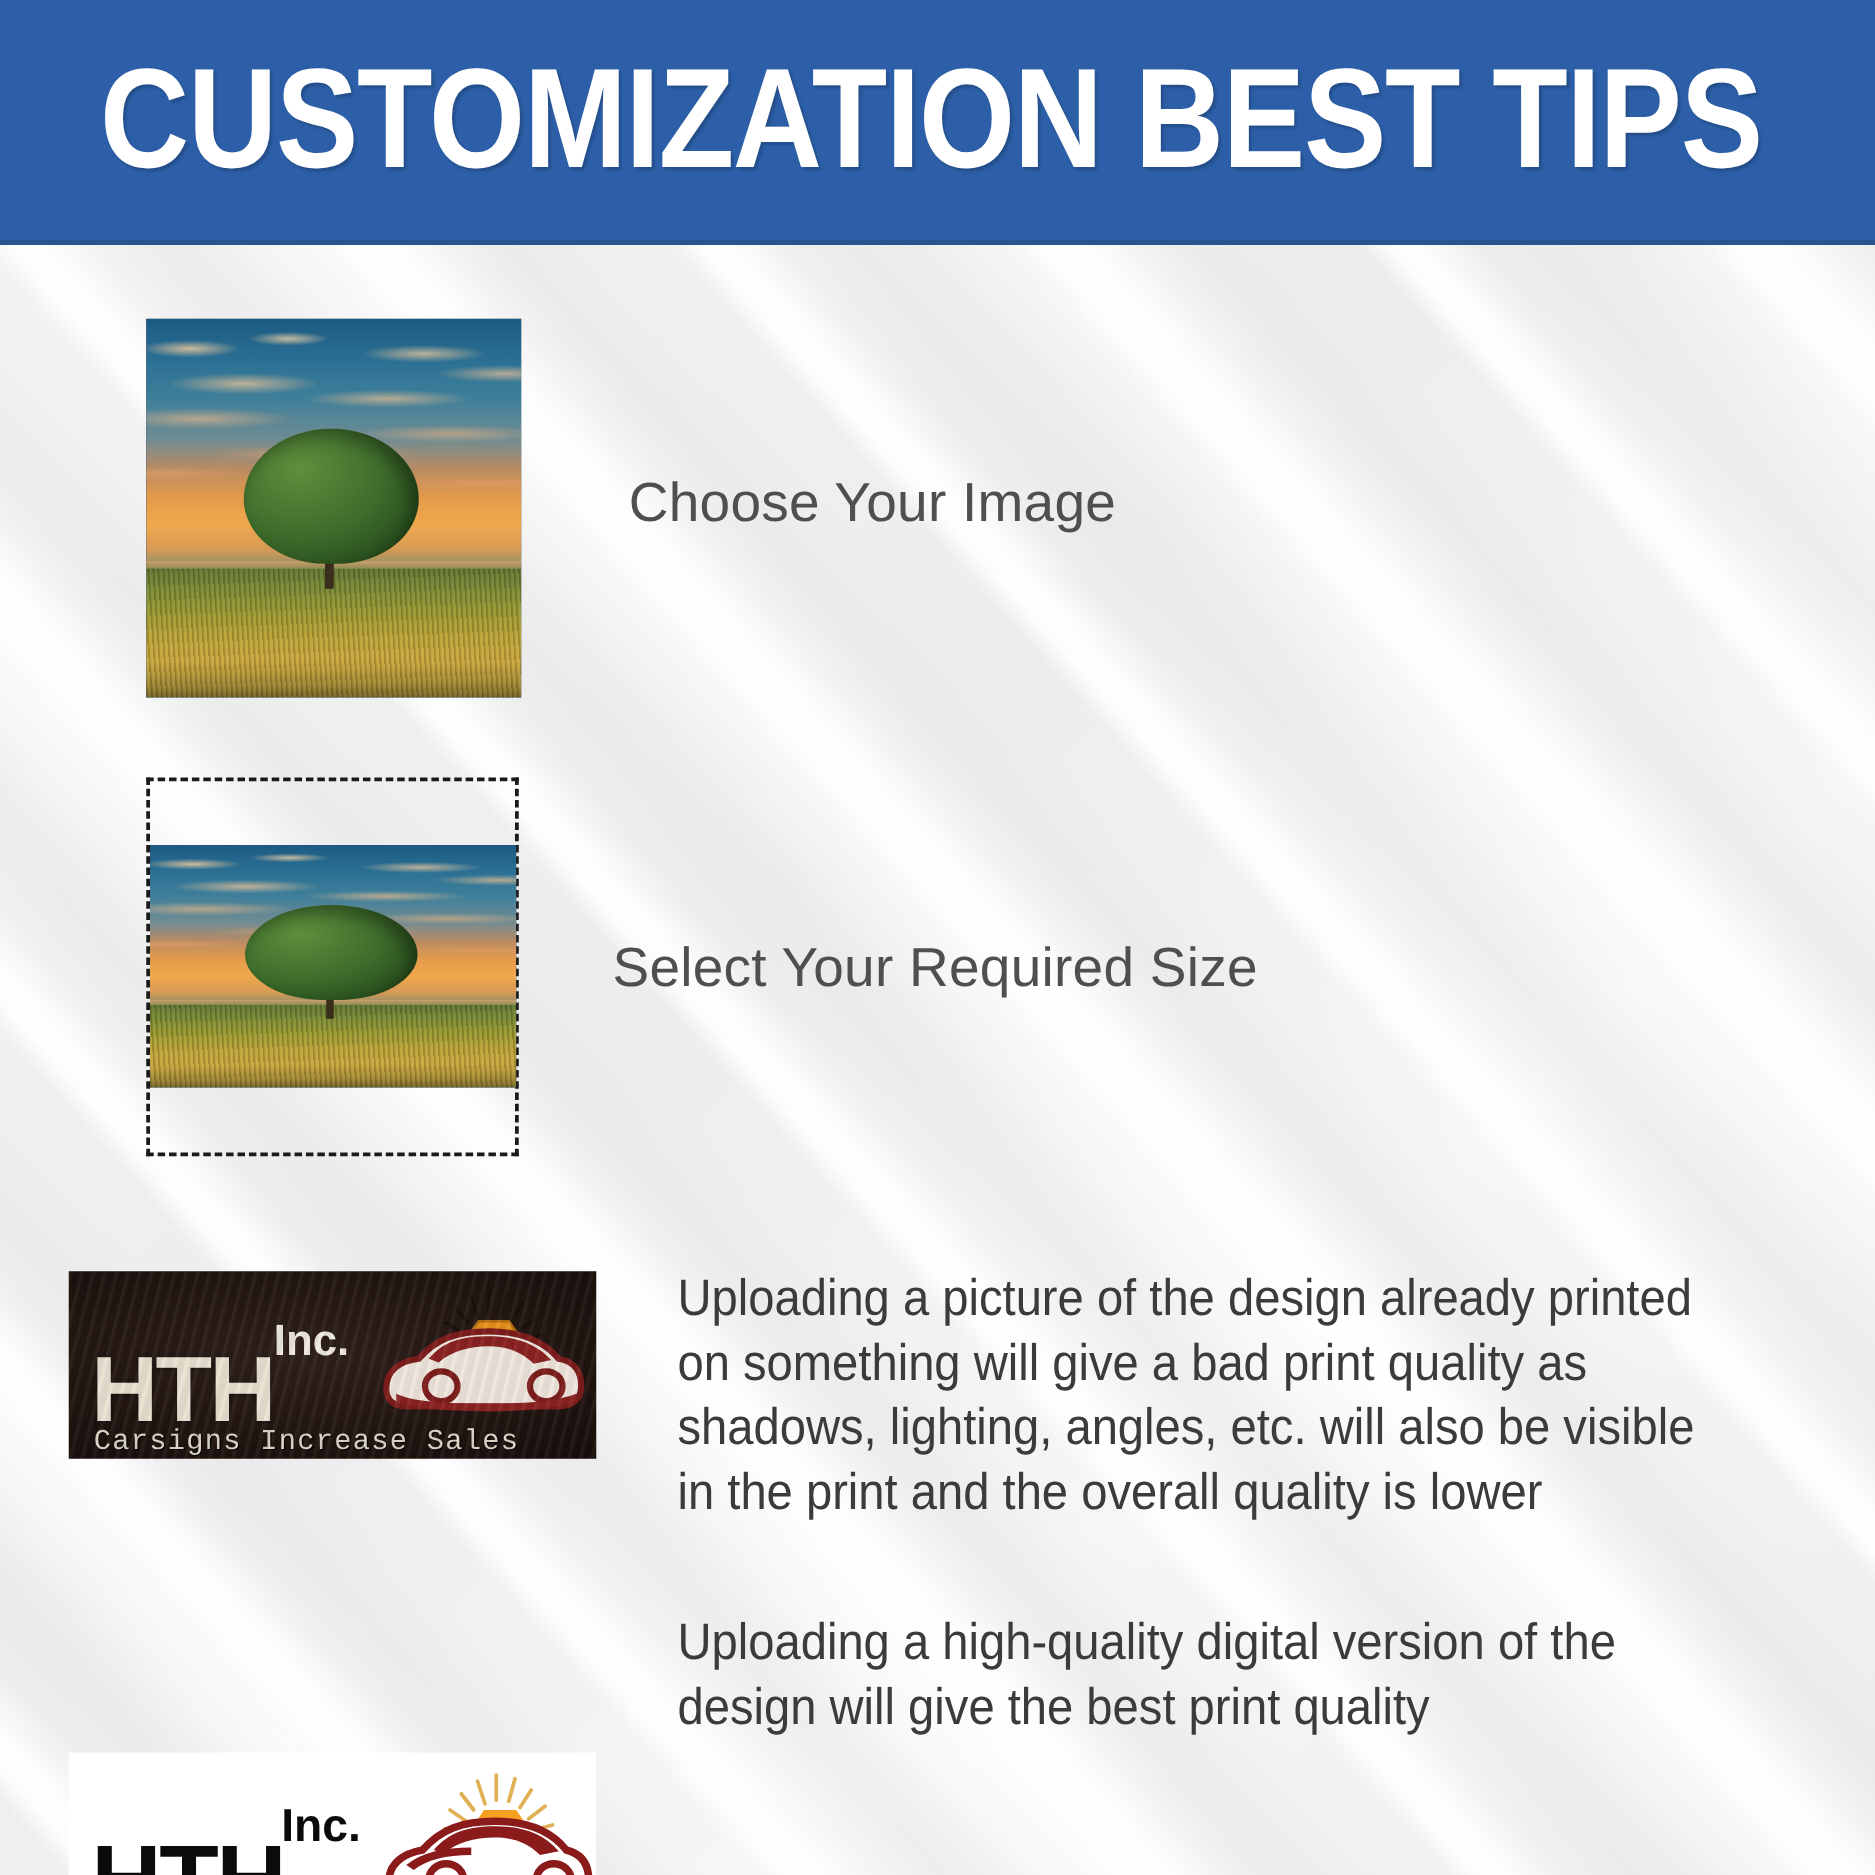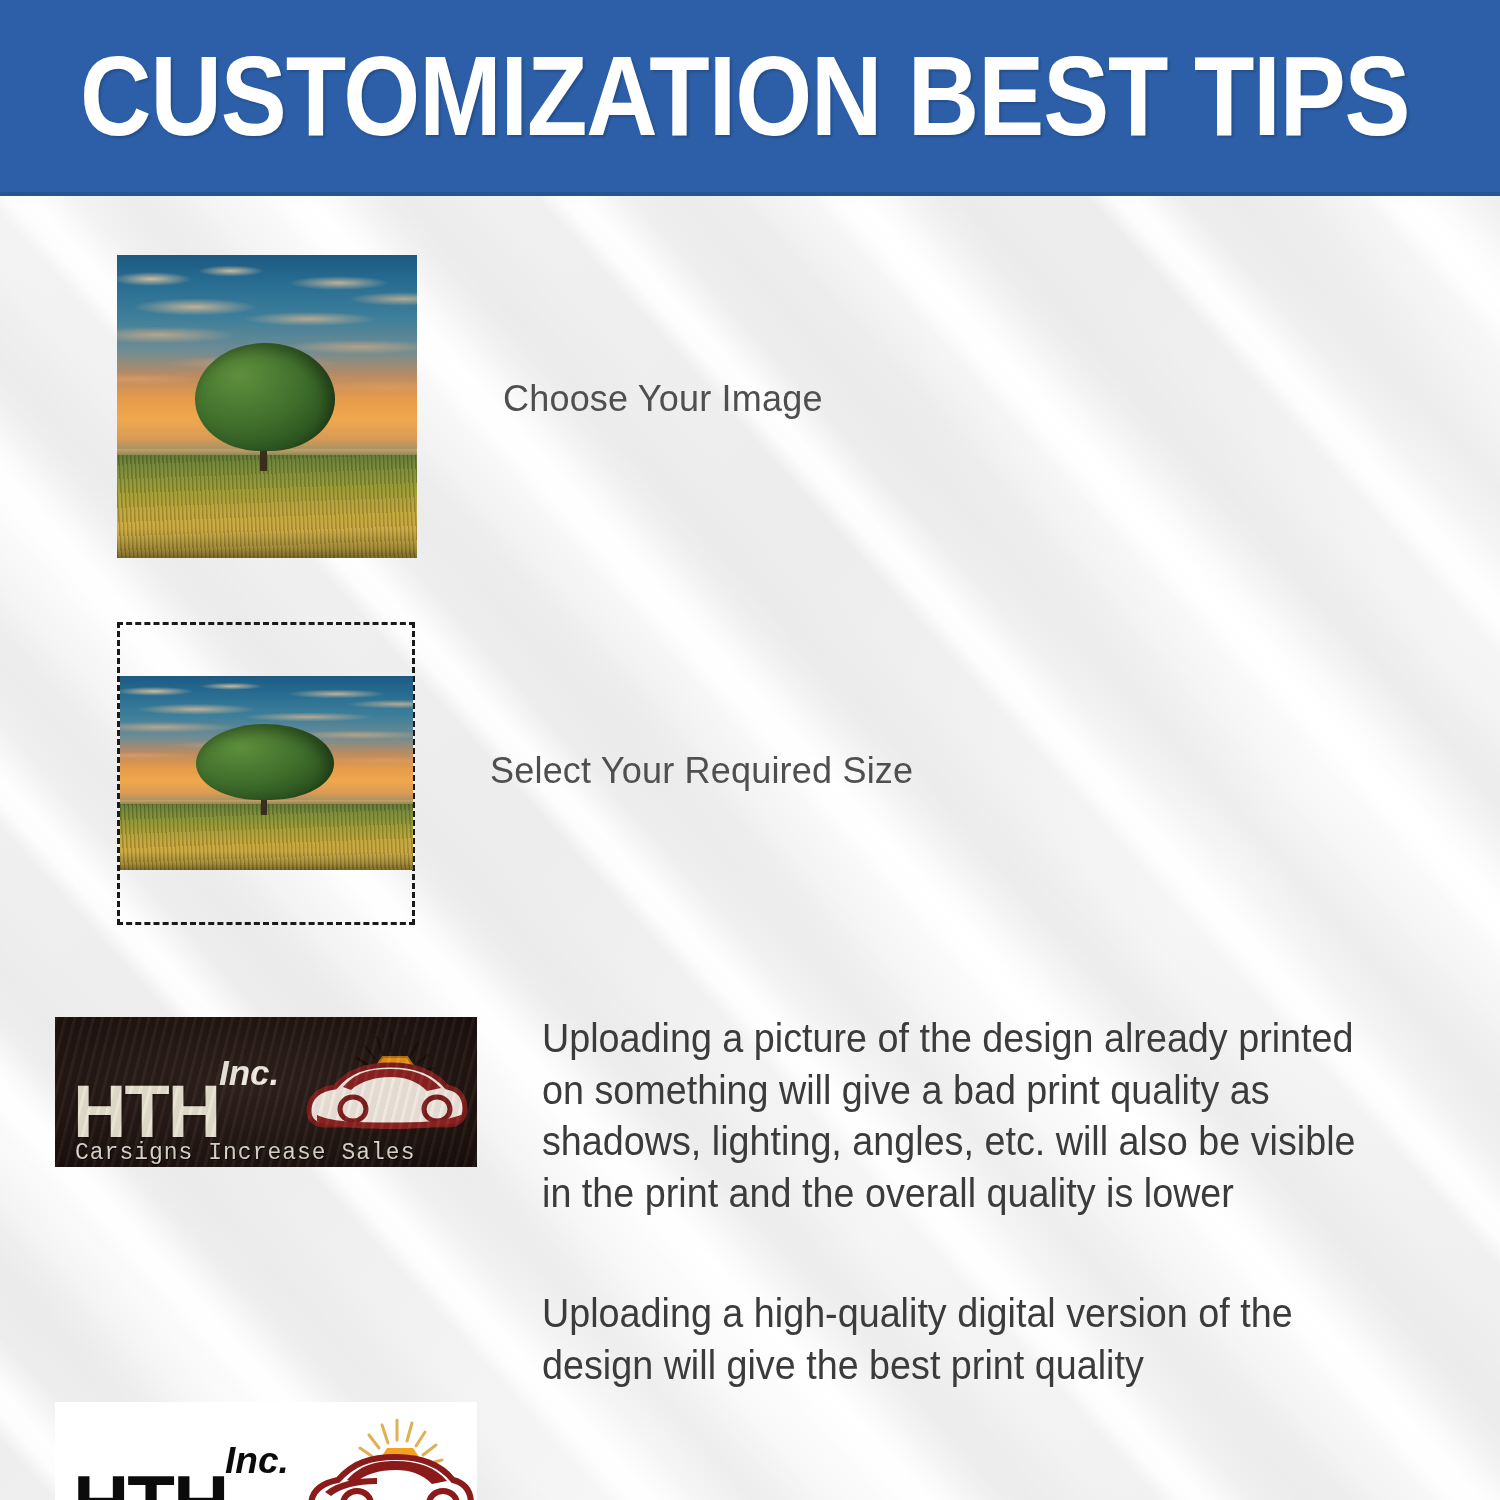--- a/index.html
+++ b/index.html
@@ -139,21 +139,21 @@
   #crop-frame {
     position:absolute;
     border:3px dashed #1a1a1a;
     background:transparent;
     z-index:2;
   }
 
   
   .step-label {
     color:#4f4f4f;
-    font-size:36px;
+    font-size:44px;
     font-weight:normal;
     letter-spacing:0.2px;
     white-space:nowrap;
   }
 
   
   .tip-text {
     color:#3b3b3b;
     font-size:41px;
     line-height:1.26;
@@ -168,21 +168,20 @@
   .hth-wordmark {
     position:absolute;
     font-weight:bold;
     line-height:1;
     letter-spacing:-2px;
   }
   .hth-inc {
     position:absolute;
     font-weight:bold;
     line-height:1;
-    font-style:italic;
   }
   .hth-tagline {
     position:absolute;
     font-family:"Liberation Mono", monospace;
     letter-spacing:1px;
     white-space:nowrap;
   }
   
   .car { position:absolute; }
   .car svg { display:block; width:100%; height:100%; }

